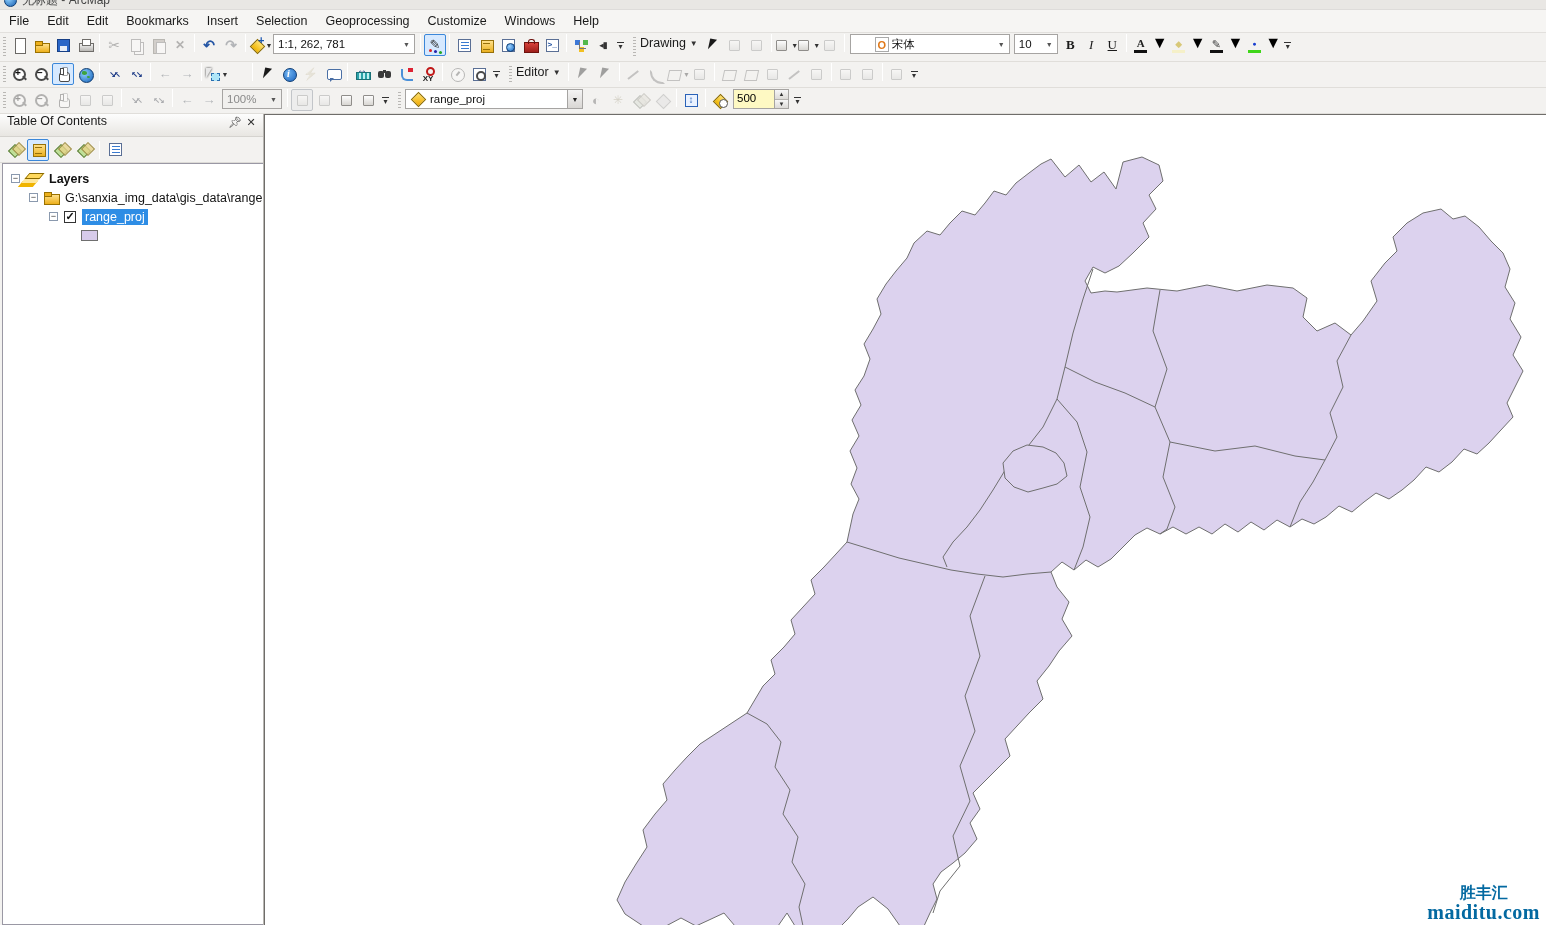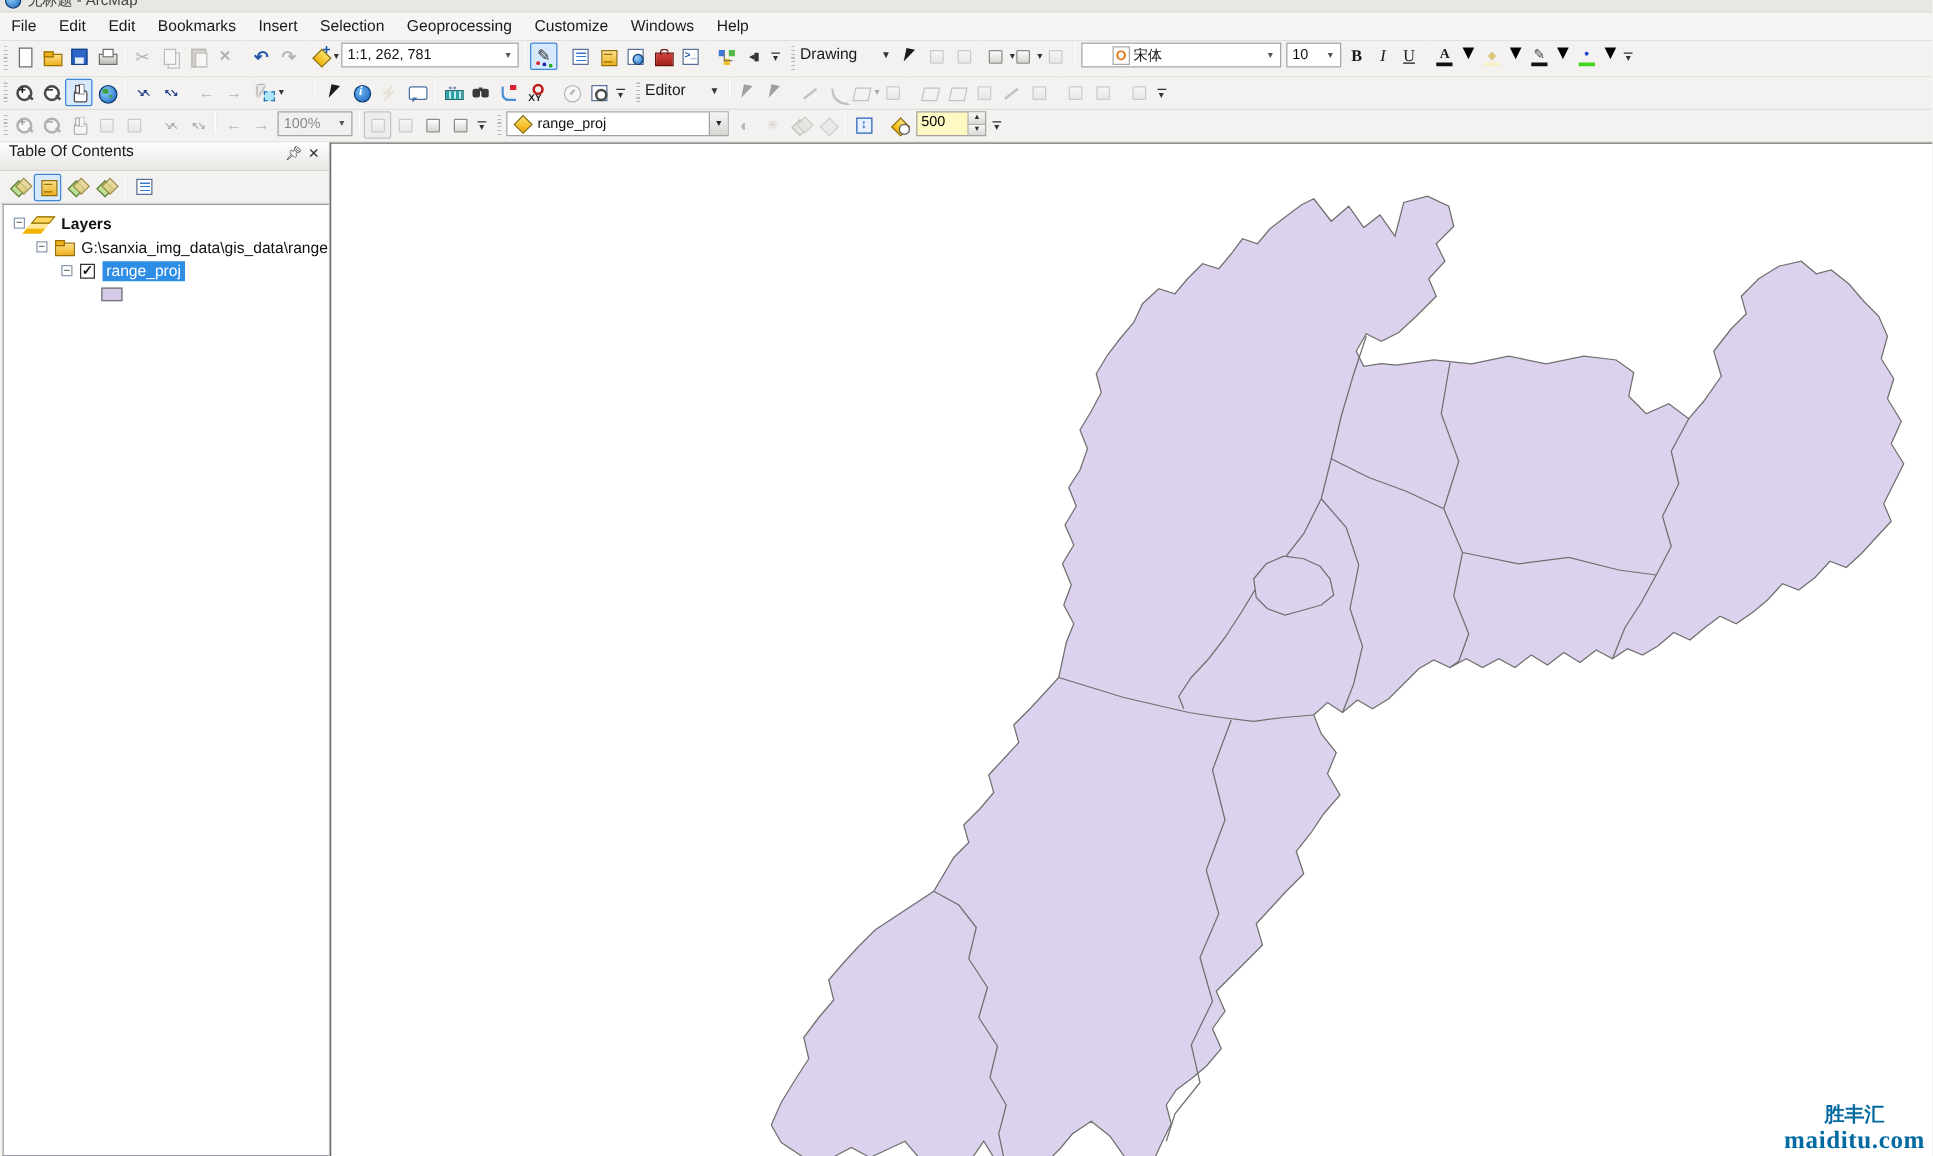--- a/index.html
+++ b/index.html
@@ -21,21 +21,21 @@
   .toolrow.r2 { height:26px; }
   .toolrow.r3 { height:26px; }
   .toolbar { display:flex; align-items:flex-start; padding:1px 3px 1px 8px; position:relative; }
   .toolbar::before { content:""; position:absolute; left:3px; top:4px; bottom:4px; width:3px;
       background:repeating-linear-gradient(180deg,#b9b7b4 0 1px,transparent 1px 3px); }
   .tbtn { width:22px; height:22px; display:inline-flex; align-items:center; justify-content:center; position:relative; border:1px solid transparent; border-radius:2px; margin:0 0px; flex:none; }
   .tbtn.sel { border:1px solid #3b87d9; background:#d6e9ff; }
   .tbtn.dis { opacity:.38; filter:grayscale(85%); }
   .tbtn .caret { font-size:7px; color:#333; margin-left:1px; }
   .tsep { width:1px; height:18px; background:#c9c7c4; border-right:1px solid #ffffff; margin:0 3px; flex:none; }
-  .tlabel { font-size:12.5px; color:#1a1a1a; padding:2px 4px 2px 2px; display:inline-flex; align-items:center; gap:19px; }
+  .tlabel { font-size:12.5px; color:#1a1a1a; padding:2px 4px 2px 2px; display:inline-flex; align-items:center; gap:4px; }
   .tlabel .caret { font-size:8px; color:#333; }
   .overflow { width:13px; height:22px; display:inline-flex; align-items:center; justify-content:center; flex-direction:column; color:#333; font-size:8px; line-height:5px; flex:none; }
   .overflow::before { content:""; width:7px; border-top:1px solid #333; margin-bottom:1px; }
 
   
   .combo { height:20px; background:#fff; border:1px solid #a6a4a2; display:inline-flex; align-items:center; font-size:11.5px; color:#111; padding-left:4px; position:relative; margin:0 2px; flex:none; }
   .combo .combo-val { flex:1; overflow:hidden; white-space:nowrap; }
   .combo .combo-arrow { width:15px; align-self:stretch; display:flex; align-items:center; justify-content:center; color:#555; font-size:7px; }
   .combo .combo-arrow.classic { background:linear-gradient(#f4f4f4,#d9d7d4); border-left:1px solid #a6a4a2; color:#222; }
   .combo.dis { background:#f1f0ee; color:#8a8a8a; }

